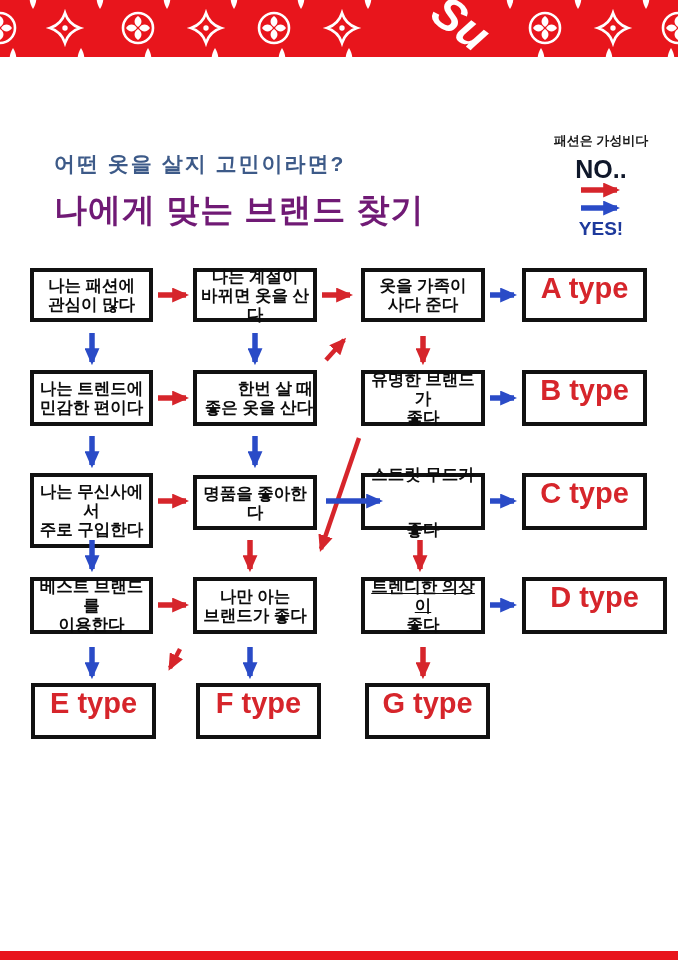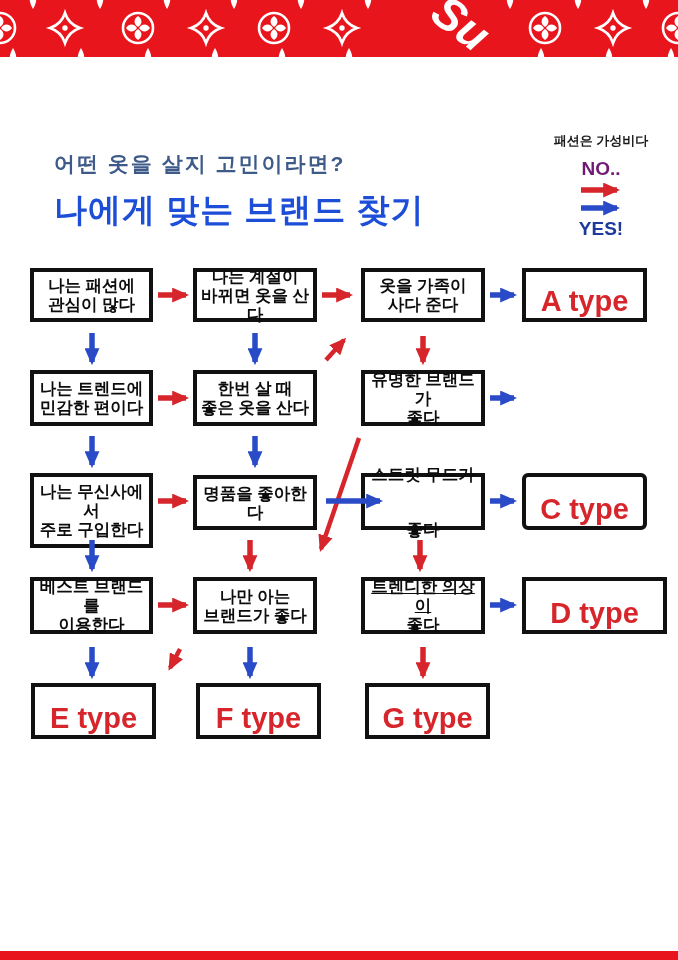--- a/index.html
+++ b/index.html
@@ -7,32 +7,32 @@
           font-family:"Liberation Sans",sans-serif;}
   
   #banner{position:absolute;left:0;top:0;width:678px;height:57px;}
   #bottom-strip{position:absolute;left:0;top:951px;width:678px;height:9px;background:#e8151c;}
   
   .tagline{position:absolute;left:545px;top:132px;width:112px;text-align:center;
            font-size:13px;font-weight:bold;color:#1a1a1a;letter-spacing:0px;}
   .subtitle{position:absolute;left:54px;top:150px;font-size:21px;font-weight:600;
             color:#3d5a88;letter-spacing:2px;}
   .page-title{position:absolute;left:54px;top:188px;font-size:33px;font-weight:800;
-              color:#1d4ed8;letter-spacing:1px;}
+              color:#701a75;letter-spacing:1px;}
   
   .legend{position:absolute;left:562px;top:158px;width:78px;text-align:center;}
-  .legend .no{font-size:19px;font-weight:800;color:#701a75;line-height:22px;}
+  .legend .no{font-size:25px;font-weight:800;color:#0f172a;line-height:22px;}
   .legend .yes{font-size:19px;font-weight:800;color:#1e3a9c;line-height:22px;}
   .legend svg{display:block;margin:2px auto;}
   
   .qbox{position:absolute;box-sizing:border-box;border:4px solid #111;background:#fff;
         display:flex;flex-direction:column;align-items:center;justify-content:center;
         text-align:center;font-weight:bold;color:#0c0c0c;font-size:16.5px;line-height:19px;}
   .tbox{position:absolute;box-sizing:border-box;border:4px solid #111;background:#fff;
-        display:flex;align-items:flex-end;justify-content:center;text-align:center;
+        display:flex;align-items:flex-start;justify-content:center;text-align:center;
         font-weight:bold;color:#d6252b;font-size:29px;}
   #arrows{position:absolute;left:0;top:0;pointer-events:none;}
 </style>
 </head>
 <body>
 
 <div id="canvas">
 
   <svg id="banner" width="678" height="57" viewBox="0 0 678 57">
     <rect x="0" y="0" width="678" height="57" fill="#e8151c"></rect>
@@ -120,41 +120,44 @@
     <span>사다 준다</span>
   </div>
   <div class="tbox" style="left:522px;top:268px;width:125px;height:54px;">
     <span>A type</span>
   </div>
 
   <div class="qbox" style="left:30px;top:370px;width:123px;height:56px;">
     <span>나는 트렌드에</span>
     <span>민감한 편이다</span>
   </div>
-  <div class="qbox" style="left:193px;top:370px;width:124px;height:56px;">
+  <div class="qbox" style="left:193px;top:370px;width:124px;height:56px;align-items:flex-end;">
     <span>한번 살 때</span>
     <span>좋은 옷을 산다</span>
   </div>
   <div class="qbox" style="left:361px;top:370px;width:124px;height:56px;">
     <span>유명한 브랜드가</span>
     <span>좋다</span>
   </div>
+  <div class="tbox" style="left:522px;top:370px;width:125px;height:56px;">
+    <span>B type</span>
+  </div>
 
   <div class="qbox" style="left:30px;top:473px;width:123px;height:75px;">
     <span>나는 무신사에서</span>
     <span>주로 구입한다</span>
   </div>
   <div class="qbox" style="left:193px;top:475px;width:124px;height:55px;">
     <span>명품을 좋아한다</span>
   </div>
   <div class="qbox" style="left:361px;top:473px;width:124px;height:57px;gap:36px;">
     <span>스트릿 무드가</span>
     <span>좋다</span>
   </div>
-  <div class="tbox" style="left:522px;top:473px;width:125px;height:57px;border-radius:6px;">
+  <div class="tbox" style="left:522px;top:473px;width:125px;height:57px;">
     <span>C type</span>
   </div>
 
   <div class="qbox" style="left:30px;top:577px;width:123px;height:57px;">
     <span>베스트 브랜드를</span>
     <span>이용한다</span>
   </div>
   <div class="qbox" style="left:193px;top:577px;width:124px;height:57px;">
     <span>나만 아는</span>
     <span>브랜드가 좋다</span>

